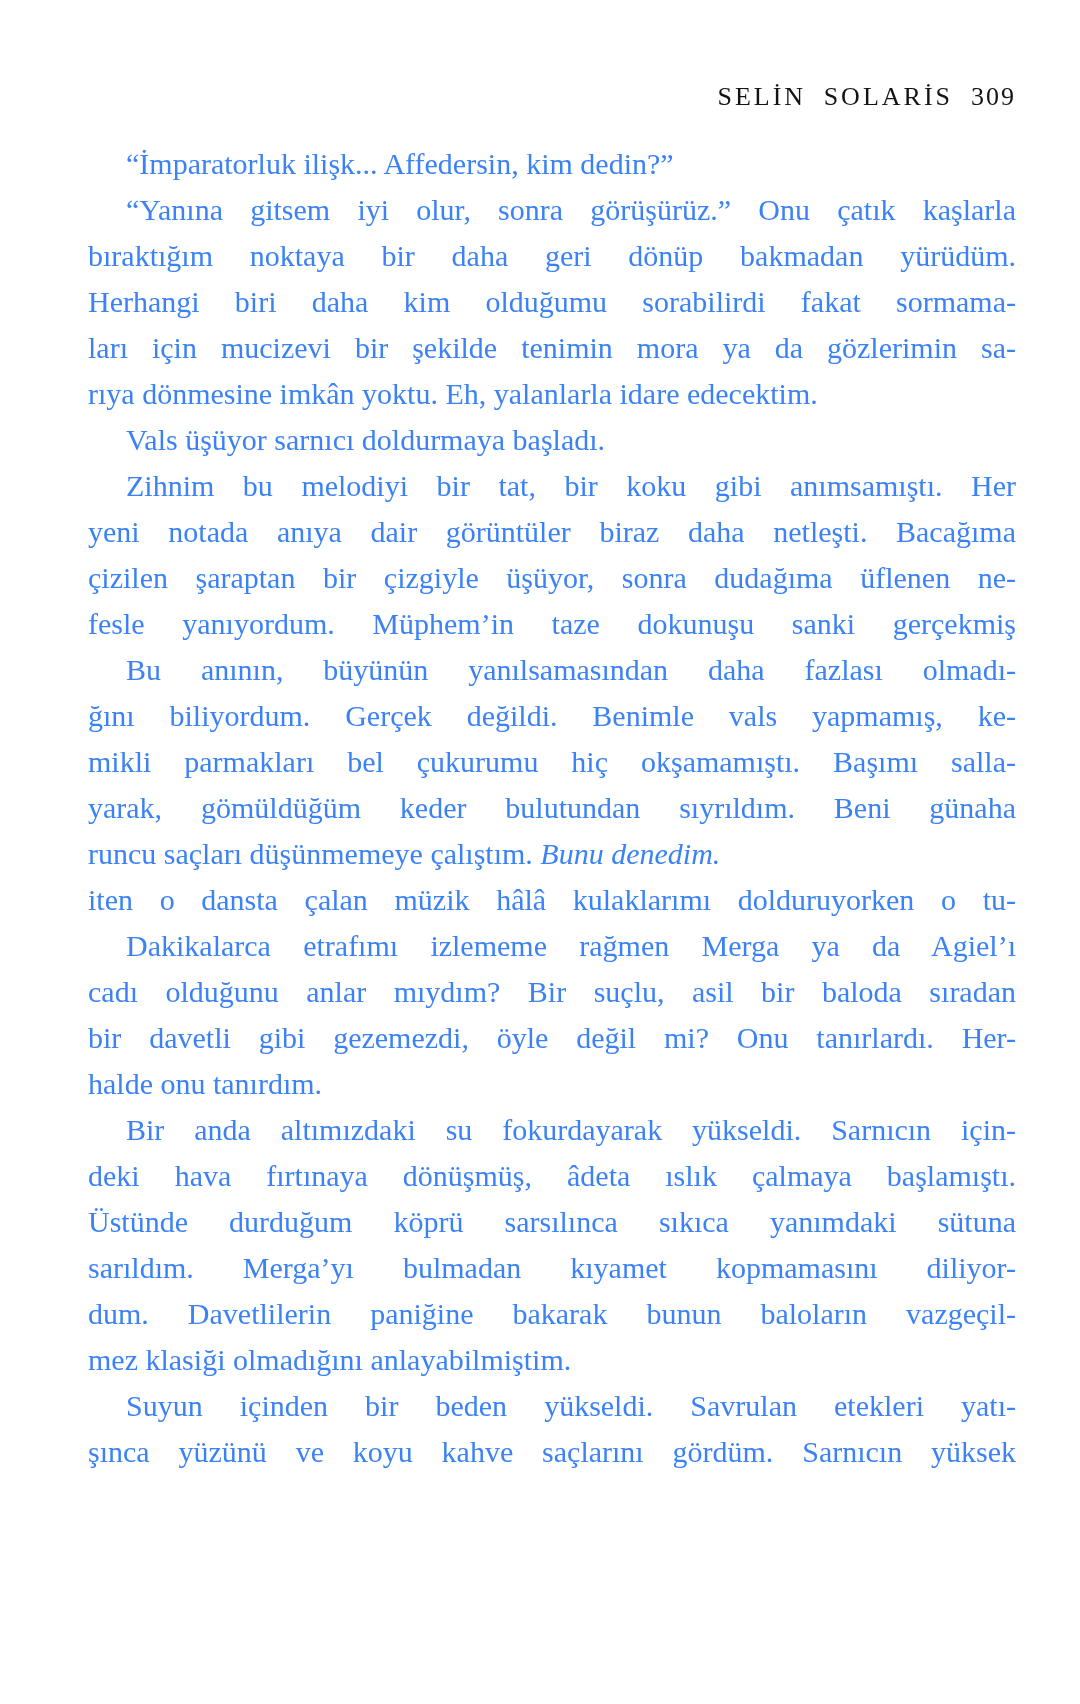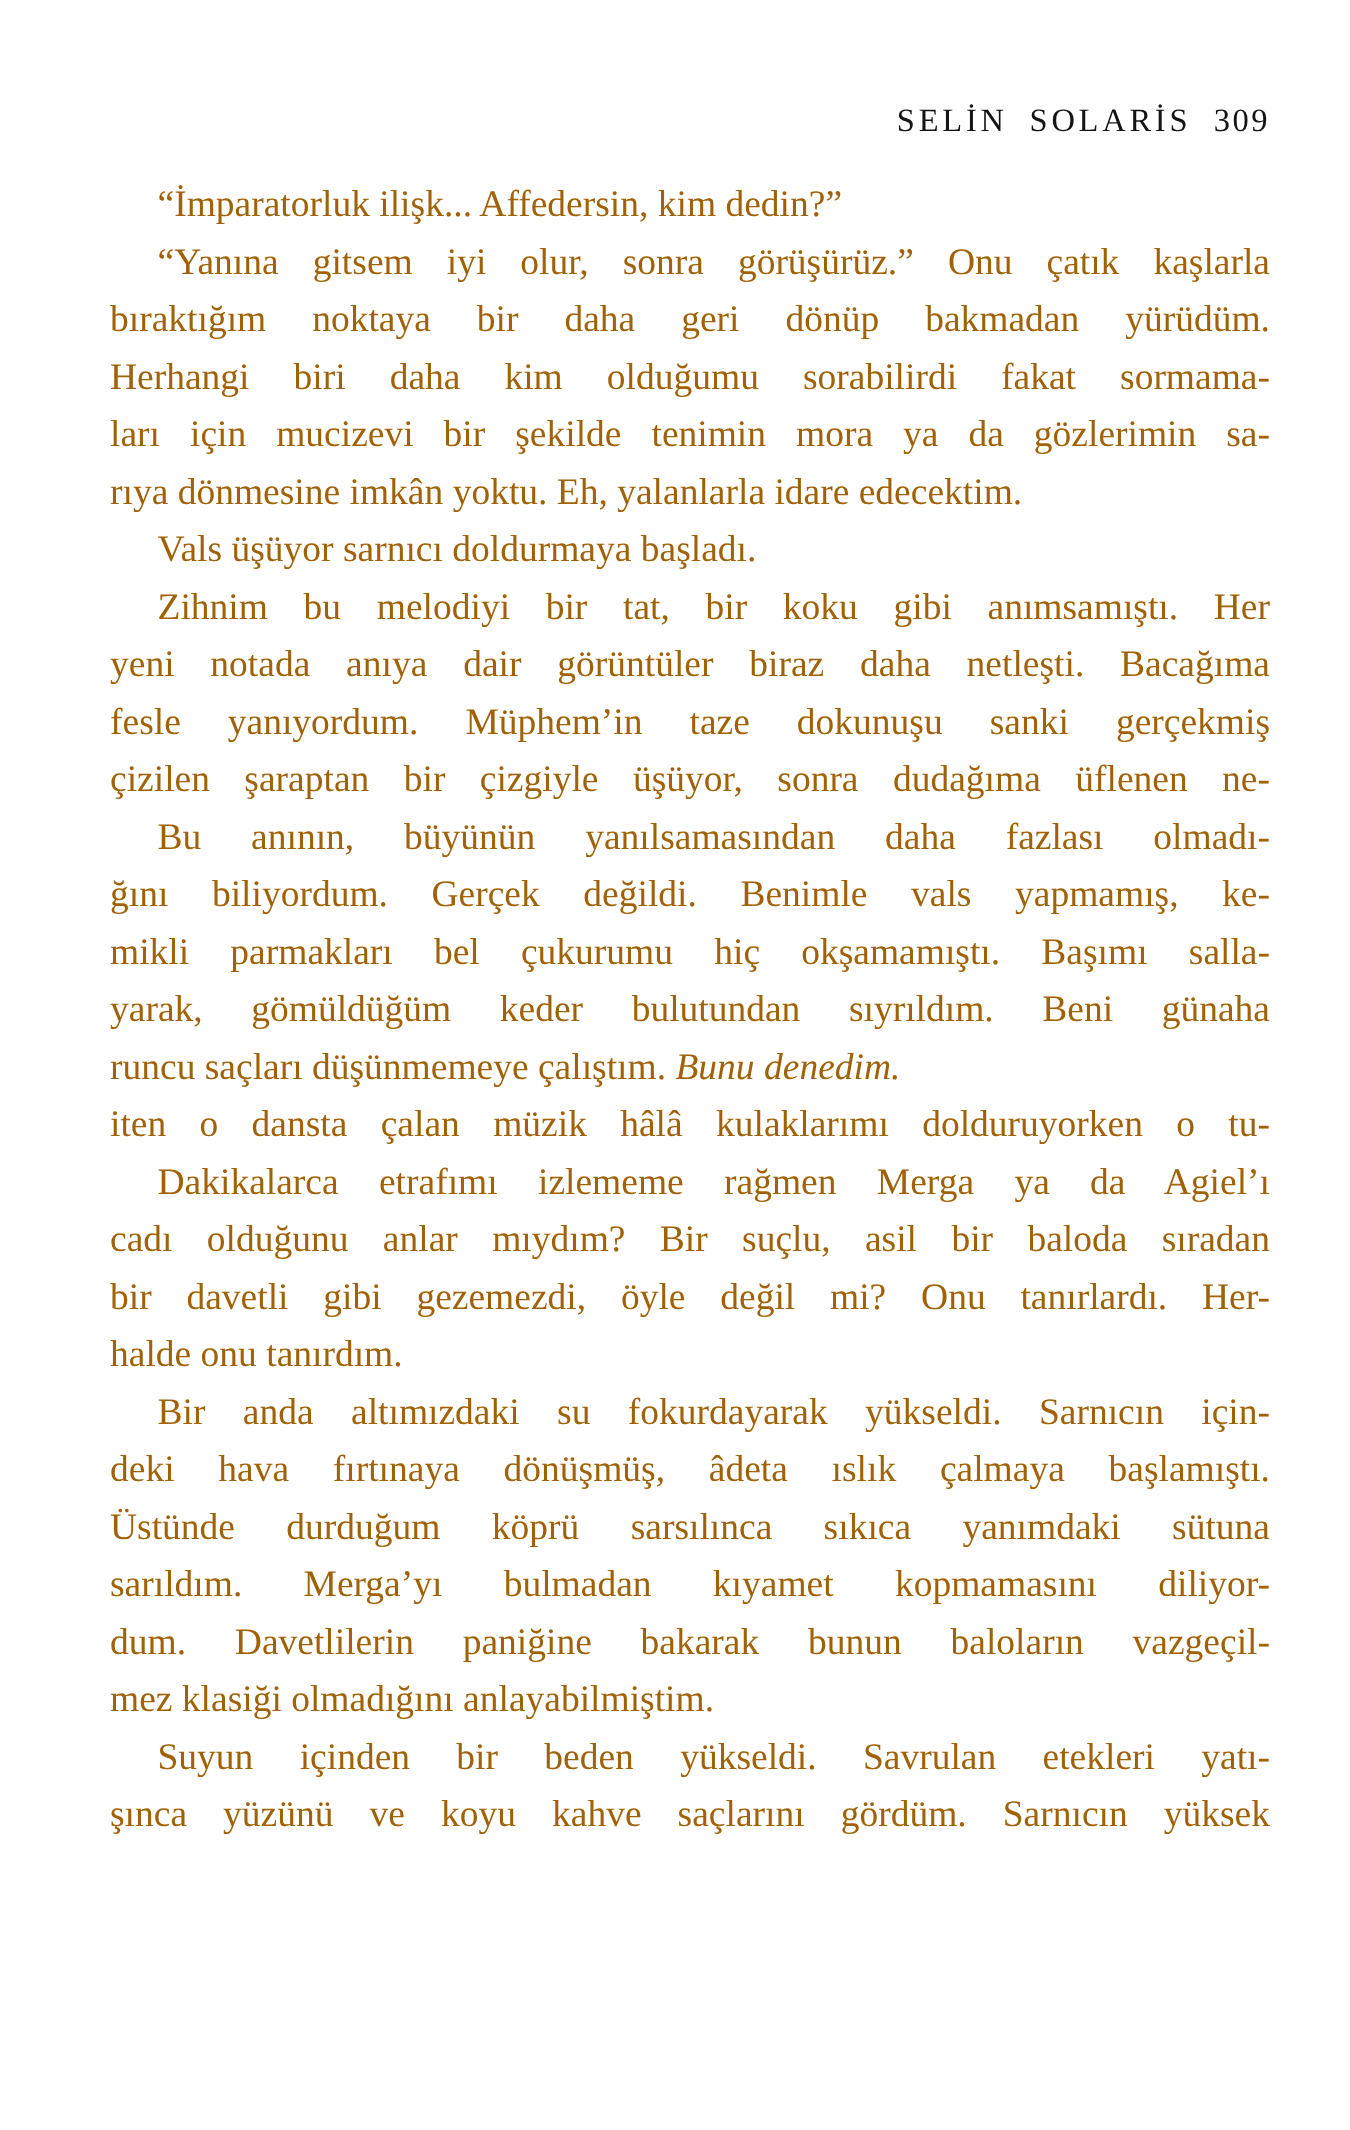--- a/index.html
+++ b/index.html
@@ -37,21 +37,21 @@
     width: 928px;
   }
   .para { margin: 0; padding: 0; }
   .line {
     font-size: 30px;
     line-height: 46px;
     height: 46px;
     text-align: justify;
     text-align-last: left;
     white-space: normal;
-    color: #a16207;
+    color: #3b82f6;
     box-sizing: border-box;
     overflow: hidden;
   }
   .line.jl { text-align-last: justify; }
   .line.indent { padding-left: 38px; }
   .it { font-style: italic; }
   .footer {
     position: absolute;
     top: 1642px;
     left: 0;
@@ -81,22 +81,22 @@
         <div class="line jl">Herhangi biri daha kim olduğumu sorabilirdi fakat sormama-</div>
         <div class="line jl">ları için mucizevi bir şekilde tenimin mora ya da gözlerimin sa-</div>
         <div class="line">rıya dönmesine imkân yoktu. Eh, yalanlarla idare edecektim.</div>
       </div>
       <div class="para">
         <div class="line indent">Vals üşüyor sarnıcı doldurmaya başladı.</div>
       </div>
       <div class="para">
         <div class="line indent jl">Zihnim bu melodiyi bir tat, bir koku gibi anımsamıştı. Her</div>
         <div class="line jl">yeni notada anıya dair görüntüler biraz daha netleşti. Bacağıma</div>
+        <div class="line jl">çizilen şaraptan bir çizgiyle üşüyor, sonra dudağıma üflenen ne-</div>
         <div class="line jl">fesle yanıyordum. Müphem’in taze dokunuşu sanki gerçekmiş</div>
-        <div class="line jl">çizilen şaraptan bir çizgiyle üşüyor, sonra dudağıma üflenen ne-</div>
       </div>
       <div class="para">
         <div class="line indent jl">Bu anının, büyünün yanılsamasından daha fazlası olmadı-</div>
         <div class="line jl">ğını biliyordum. Gerçek değildi. Benimle vals yapmamış, ke-</div>
         <div class="line jl">mikli parmakları bel çukurumu hiç okşamamıştı. Başımı salla-</div>
         <div class="line jl">yarak, gömüldüğüm keder bulutundan sıyrıldım. Beni günaha</div>
         <div class="line"><span>runcu saçları düşünmemeye çalıştım. </span><span class="it">Bunu denedim.</span></div>
         <div class="line jl">iten o dansta çalan müzik hâlâ kulaklarımı dolduruyorken o tu-</div>
       </div>
       <div class="para">

